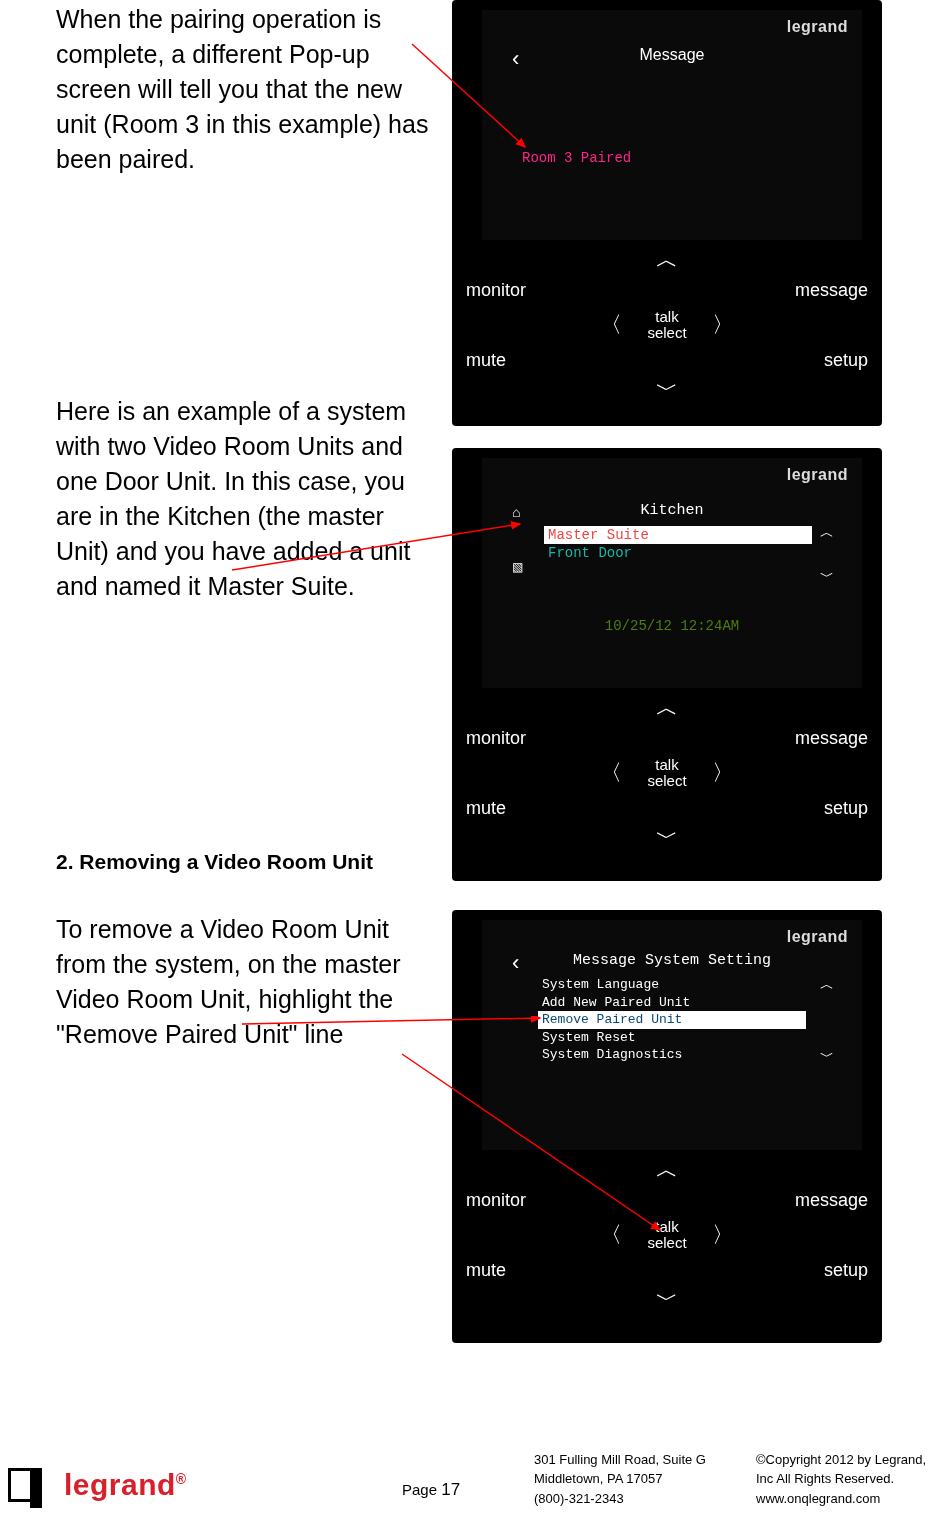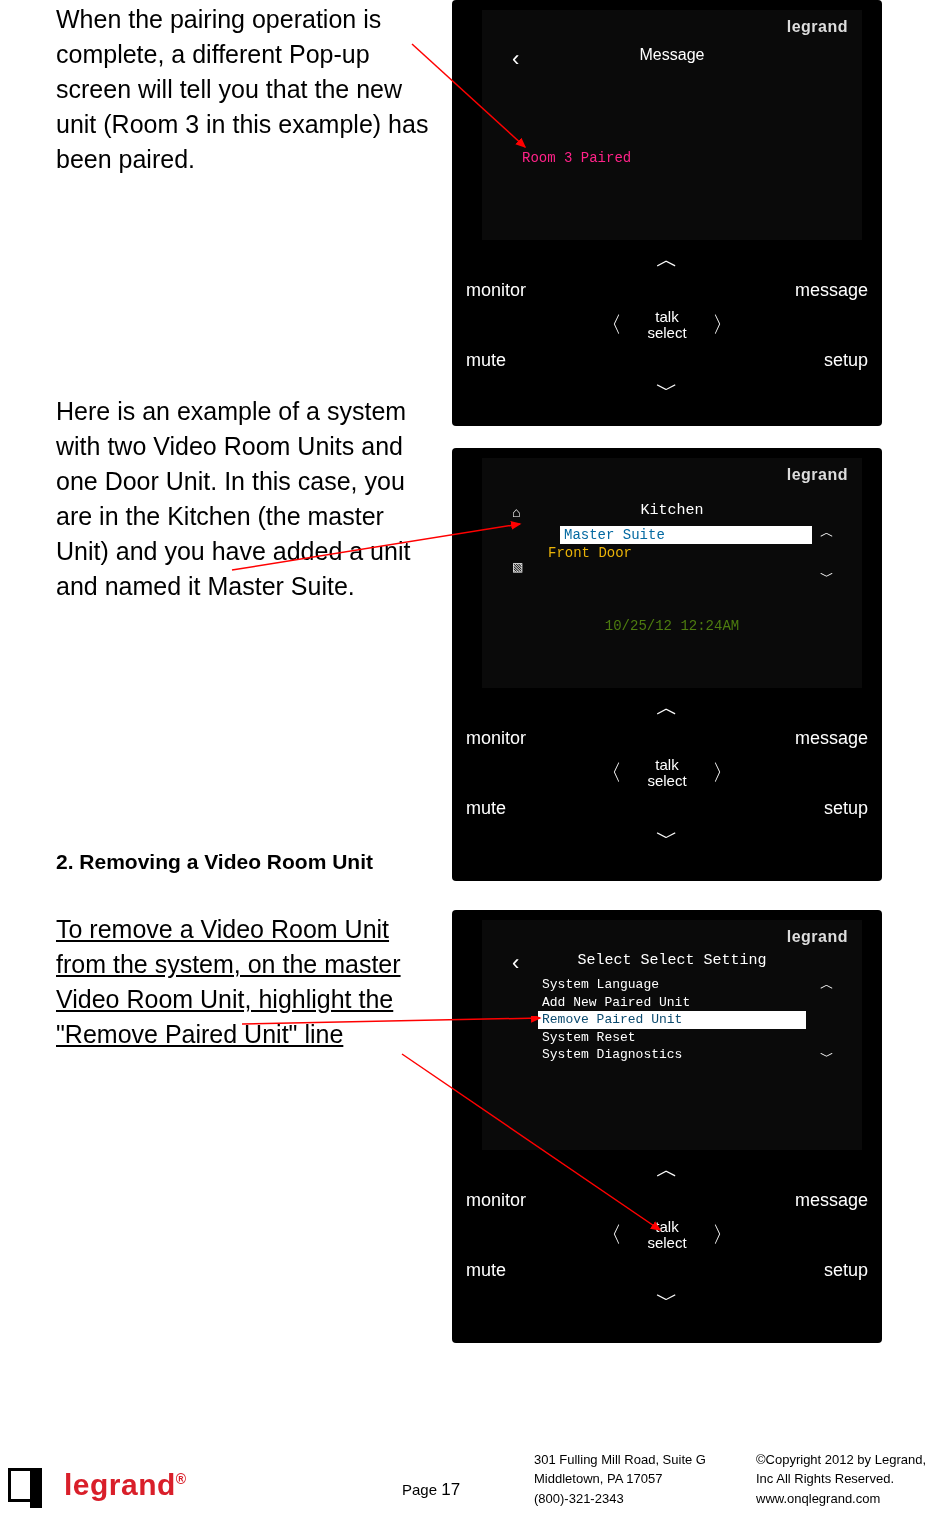--- a/index.html
+++ b/index.html
@@ -103,22 +103,22 @@
   .back-chev {
     position:absolute;
     left:30px; top:36px;
     font-size:22px; color:#fff;
   }
   
   .home-icon { position:absolute; left:30px; top:46px; font-size:14px; color:#fff;}
   .camera-icon { position:absolute; left:30px; top:102px; font-size:12px; color:#fff;}
   .s2-title { text-align:center; font-size:15px; padding-top:44px; color:#fff; font-family:"Courier New",monospace;}
   .s2-list { position:absolute; left:62px; top:68px; right:50px; font-family:"Courier New",monospace; font-size:14px;}
-  .s2-item-sel { background:#fff; color:#0369a1; padding:1px 4px; display:block;margin-left:16px;}
-  .s2-item { color:#eab308; padding:1px 4px; display:block;}
+  .s2-item-sel { background:#fff; color:#ef4444; padding:1px 4px; display:block;}
+  .s2-item { color:#14b8a6; padding:1px 4px; display:block;}
   .s2-date { position:absolute; left:0; right:0; top:160px; text-align:center; font-family:"Courier New",monospace; font-size:14px; color:#4d7c0f;}
   .s2-scroll-up { position:absolute; right:28px; top:66px; font-size:14px; color:#fff;}
   .s2-scroll-dn { position:absolute; right:28px; top:110px; font-size:14px; color:#fff;}
   
   .s3-title { text-align:center; font-size:15px; padding-top:32px; color:#fff; font-family:"Courier New",monospace;}
   .s3-list { position:absolute; left:56px; top:56px; right:56px; font-family:"Courier New",monospace; font-size:13px; line-height:1.35;}
   .s3-item { color:#fff; display:block; padding:0 4px;}
   .s3-item-sel { background:#fff; color:#0c4a6e; display:block; padding:0 4px;}
   .s3-scroll-up { position:absolute; right:28px; top:56px; font-size:14px; color:#fff;}
   .s3-scroll-dn { position:absolute; right:28px; top:128px; font-size:14px; color:#fff;}
@@ -167,21 +167,21 @@
   <div class="col-left" style="top:2px;">
     <p class="para">When the pairing operation is complete, a different Pop-up screen will tell you that the new unit (Room 3 in this example) has been paired.</p>
   </div>
   <div class="col-left" style="top:394px;">
     <p class="para">Here is an example of a system with two Video Room Units and one Door Unit. In this case, you are in the Kitchen (the master Unit) and you have added a unit and named it Master Suite.</p>
   </div>
   <div class="col-left" style="top:850px;">
     <p class="heading">2. Removing a Video Room Unit</p>
   </div>
   <div class="col-left" style="top:912px;">
-    <p class="para" style="margin-bottom:16px;text-decoration:underline;">To remove a Video Room Unit from the system, on the master Video Room Unit, highlight the "Remove Paired Unit" line</p>
+    <p class="para" style="margin-bottom:16px;">To remove a Video Room Unit from the system, on the master Video Room Unit, highlight the "Remove Paired Unit" line</p>
   </div>
 
   <div class="device" style="left:452px; top:0; height:426px;">
     <div class="screen">
       <span class="brand">legrand</span>
       <span class="back-chev">‹</span>
       <div class="scr-title">Message</div>
       <div class="popup-text">Room 3 Paired</div>
     </div>
     <div class="controls">
@@ -231,21 +231,21 @@
           <span>select</span>
         </div>
       </div>
     </div>
   </div>
 
   <div class="device" style="left:452px; top:910px; height:433px;">
     <div class="screen">
       <span class="brand">legrand</span>
       <span class="back-chev" style="top:30px;">‹</span>
-      <div class="s3-title">Select Select Setting</div>
+      <div class="s3-title">Message System Setting</div>
       <span class="s3-scroll-up">︿</span>
       <span class="s3-scroll-dn">﹀</span>
       <div class="s3-list">
         <span class="s3-item">System Language</span>
         <span class="s3-item">Add New Paired Unit</span>
         <span class="s3-item-sel">Remove Paired Unit</span>
         <span class="s3-item">System Reset</span>
         <span class="s3-item">System Diagnostics</span>
       </div>
     </div>

